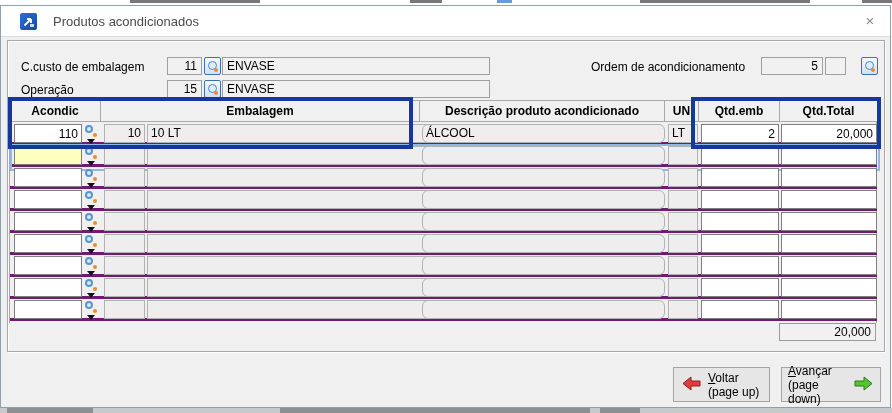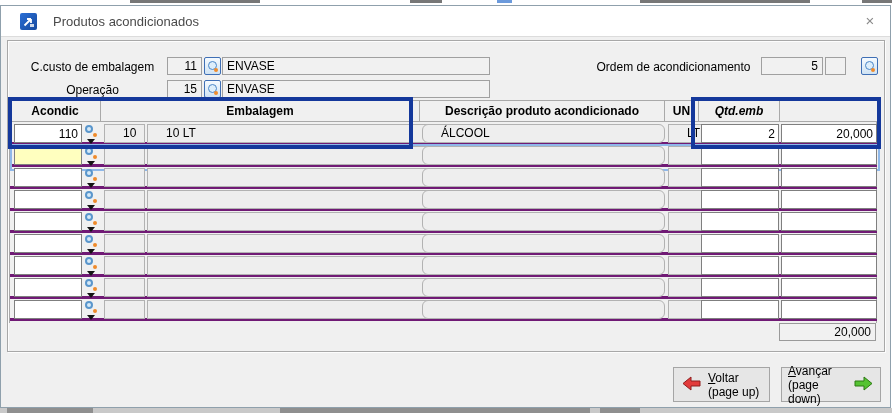--- a/index.html
+++ b/index.html
@@ -37,21 +37,21 @@
     line-height:24px; font-size:15px; color:#8a8a8a; cursor:pointer;
   }
 
   
   .panel {
     position:absolute; left:6px; top:34px; width:878px; height:312px;
     border:1px solid #a8a8a8; box-shadow:inset 1px 1px 0 #fdfdfd, 1px 1px 0 #fdfdfd;
     background:#f0f0f0;
   }
 
-  .lbl { position:absolute; height:16px; line-height:16px; text-align:center; color:#000; }
+  .lbl { position:absolute; height:16px; line-height:16px; text-align:left; color:#000; }
   .fld {
     position:absolute; height:18px; border:1px solid #a0a0a0; background:#f1f1f1;
     line-height:16px; padding:0 4px; font-size:12px;
   }
   .fld.num { text-align:right; }
 
   .magbtn {
     position:absolute; width:17px; height:18px; border:1px solid #3f6fb5; border-radius:2px;
     background:linear-gradient(#f5faff,#cfe2f3); cursor:pointer;
   }
@@ -72,35 +72,35 @@
   .thead { position:absolute; left:0; top:0; width:867px; height:22px;
     border-top:1px solid #a9a9a9; border-bottom:1px solid #a9a9a9; background:#f0f0f0; }
   .th {
     position:absolute; top:0; height:21px; line-height:21px; text-align:center;
     font-weight:bold; font-size:12px; border-right:1px solid #a9a9a9; overflow:hidden;
   }
   .th.h-acondic  { left:0;   width:91px; }
   .th.h-emb      { left:91px;  width:319px; }
   .th.h-desc     { left:410px; width:245px; }
   .th.h-un       { left:655px; width:34px; }
-  .th.h-qtdemb   { left:689px; width:81px;font-style:italic; }
+  .th.h-qtdemb   { left:689px; width:81px; }
   .th.h-qtdtotal { left:770px; width:97px; border-right:none; }
 
   .trow { position:absolute; left:0; width:867px; height:22px; border-bottom:3px solid #701a75; }
   .tin {
     position:absolute; top:1px; height:19px; border:1px solid #7f7f7f; background:#fff;
     font-family:"Liberation Sans","DejaVu Sans",sans-serif; font-size:12px; padding:0 3px;
   }
   .tin.acondic  { left:4px;   width:68px; text-align:right; }
   .tin.qtdemb   { left:691px; width:78px; text-align:right; }
   .tin.qtdtotal { left:771px; width:96px; text-align:right; }
   .trow.focused .tin.acondic { background:#ffffbf; }
   .gcell {
     position:absolute; top:1px; height:19px; border:1px solid #b2b2b2; background:#eeeeee;
-    line-height:17px; padding:0 18px; overflow:hidden; white-space:nowrap;
+    line-height:17px; padding:0 3px; overflow:hidden; white-space:nowrap;
   }
   .gcell.embcode { left:94px;  width:41px; text-align:right; }
   .gcell.embdesc { left:137px; width:301px; }
   .gcell.proddesc{ left:412px; width:243px;border-radius:6px; }
   .gcell.uncell  { left:658px; width:30px; }
 
   .rowmag { position:absolute; left:75px; top:2px; width:14px; height:13px; cursor:pointer; }
   .rowmag .lens {
     position:absolute; left:0; top:0; width:8px; height:8px;
     border:2px solid #5a96cc; border-radius:50%; background:#d5e9f7;
@@ -182,20 +182,21 @@
   <div class="fld" style="left:824px;top:51px;width:21px"></div>
   <span class="magbtn" style="left:860px;top:51px"></span>
 
   <div class="tbl">
     <div class="thead">
       <div class="th h-acondic">Acondic</div>
       <div class="th h-emb">Embalagem</div>
       <div class="th h-desc">Descrição produto acondicionado</div>
       <div class="th h-un">UN</div>
       <div class="th h-qtdemb">Qtd.emb</div>
+      <div class="th h-qtdtotal">Qtd.Total</div>
     </div>
 
     <div class="trow" style="top:23px">
       <input class="tin acondic" value="110" style="">
       <span class="rowmag">
           <span class="lens"></span>
         </span>
       <span class="tri"></span>
       <div class="gcell embcode">10</div>
       <div class="gcell embdesc">10 LT</div>

